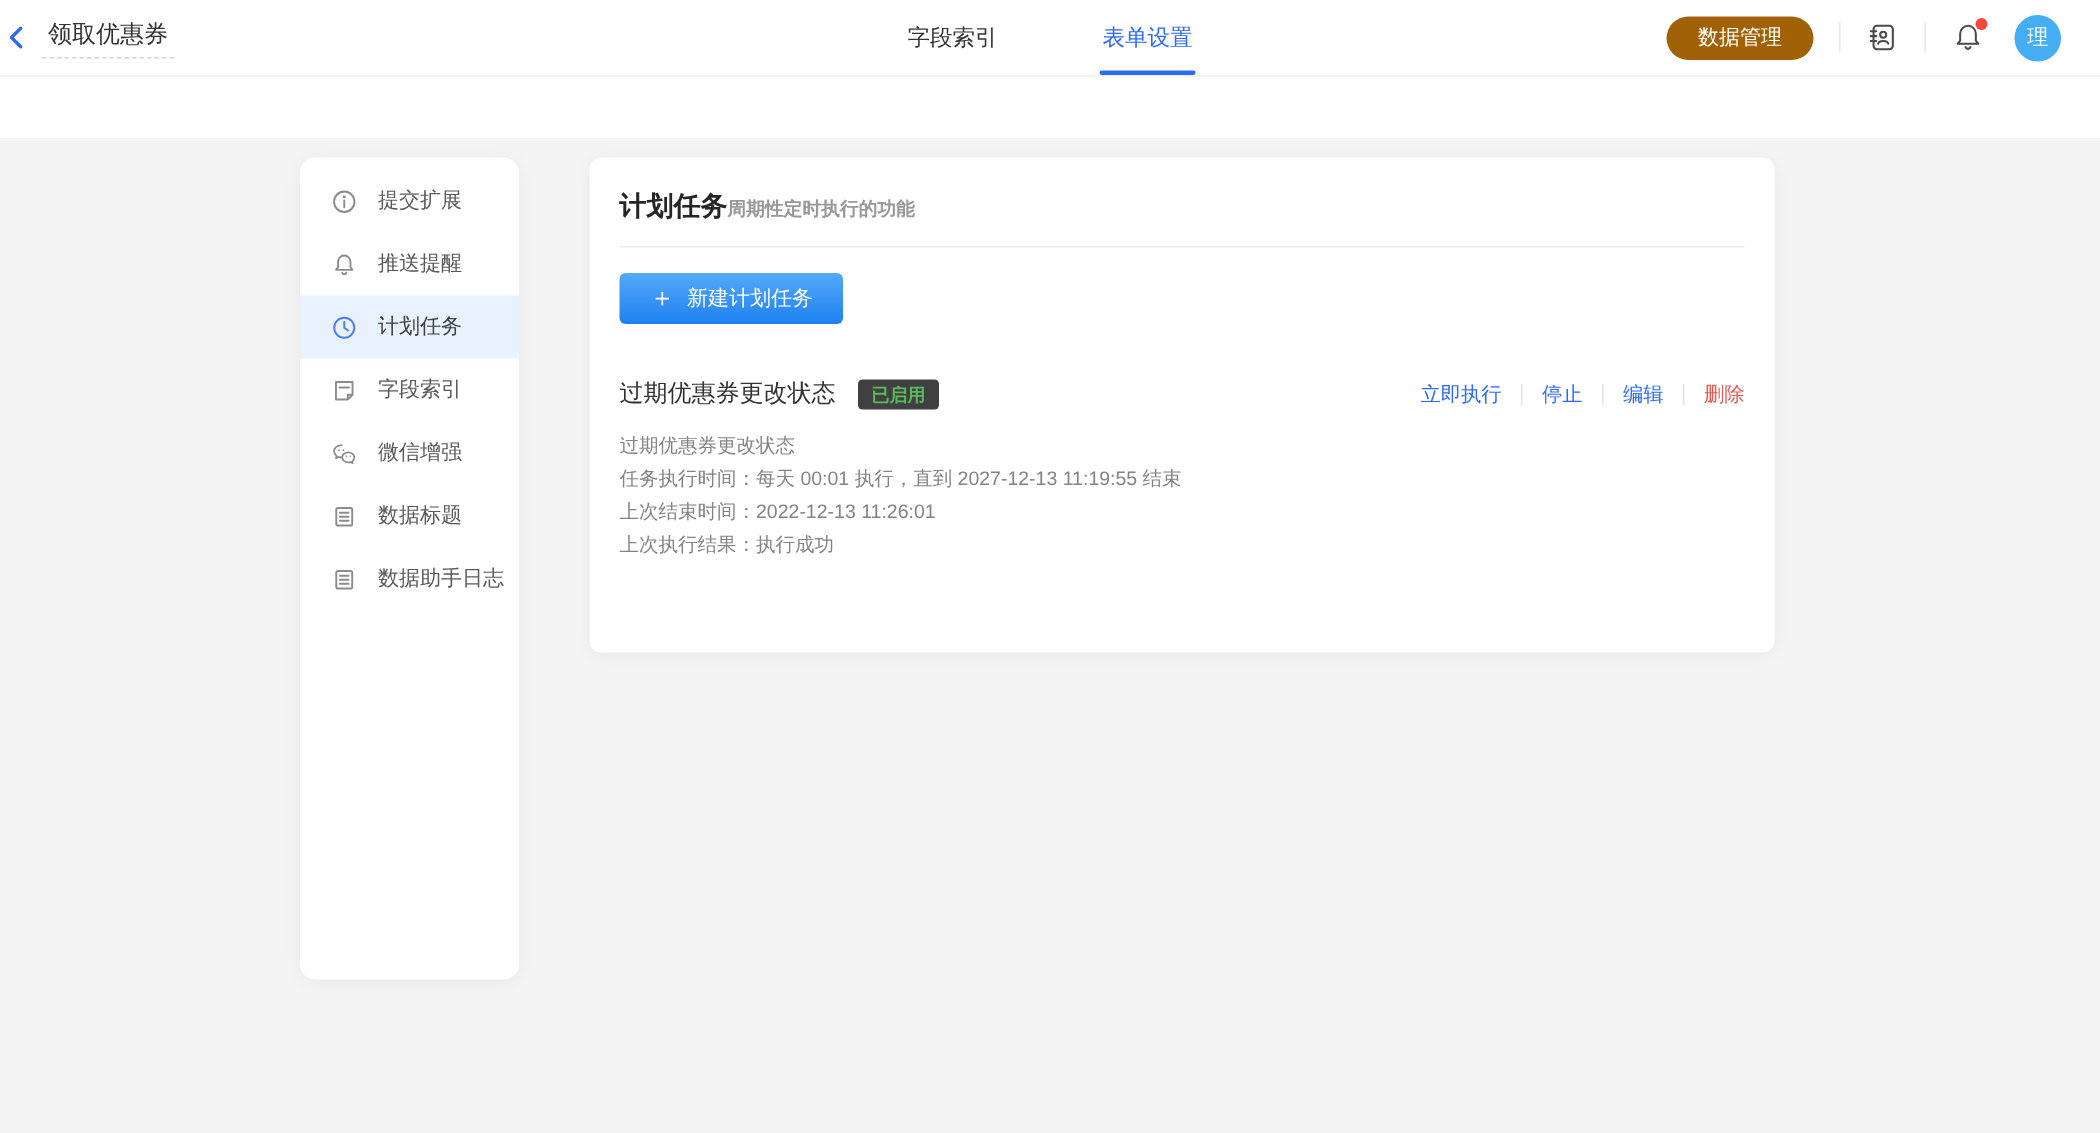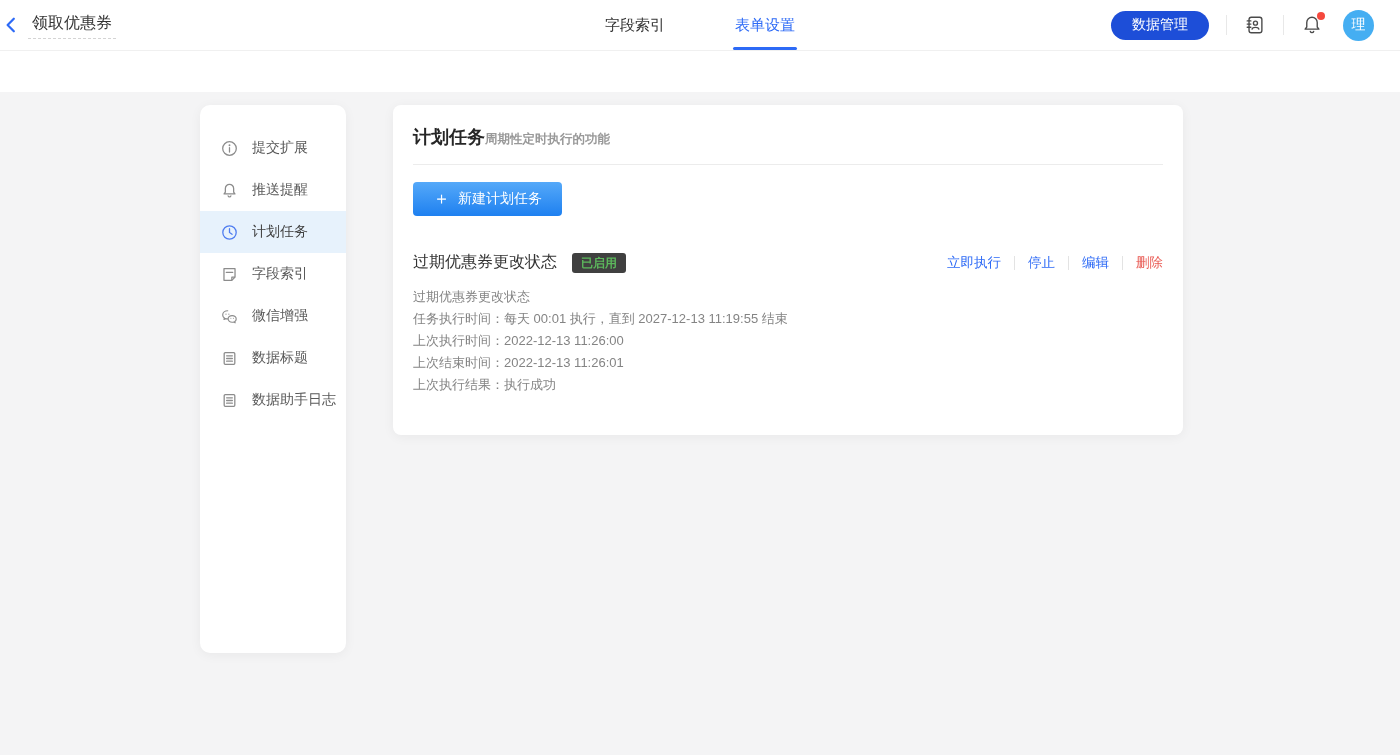--- a/index.html
+++ b/index.html
@@ -29,21 +29,21 @@
     height: 50px; display: flex; gap: 70px; align-items: center;
   }
   .tab { font-size: 15px; color: #333; height: 50px; display: flex; align-items: center; position: relative; cursor: pointer; }
   .tab.active { color: #2d6af6; font-weight: 400; }
   .tab.active::after {
     content: ""; position: absolute; left: 50%; transform: translateX(-50%);
     bottom: 0; width: 64px; height: 3px; background: #2d6af6; border-radius: 2px;
   }
   .tb-right { margin-left: auto; display: flex; align-items: center; padding-right: 26px; }
   .data-manage-btn {
-    border: none; background: #1d4ed8; color: #fff; font-size: 14px;
+    border: none; background: #a16207; color: #fff; font-size: 14px;
     height: 29px; padding: 0 21px; border-radius: 15px; cursor: pointer;
     font-family: Liberation Mono, monospace;
   }
   .tb-divider { width: 1px; height: 20px; background: #e8e8e8; margin: 0 17px; }
   .tb-icon { width: 22px; height: 22px; color: #4a4a4a; cursor: pointer; position: relative; display: inline-flex; }
   .bell-dot {
     position: absolute; top: -2px; right: -2px; width: 8px; height: 8px;
     border-radius: 50%; background: #f5483d;
   }
   .avatar {
@@ -52,21 +52,21 @@
     margin-left: 20px; cursor: pointer;
   }
 
   
   .white-band { position: absolute; top: 51px; left: 0; right: 0; height: 41px; background: #fff; }
 
   
   .sidebar-card {
     position: absolute; left: 200px; top: 105px; width: 146px; height: 548px;
     background: #fff; border-radius: 10px; box-shadow: 0 2px 12px rgba(0,0,0,.05);
-    padding-top: 22px;
+    padding-top: 8px;
   }
   .side-item {
     height: 42px; display: flex; align-items: center; padding-left: 21px;
     cursor: pointer; font-size: 14px; color: #595959;
   }
   .side-item .s-icon { width: 17px; height: 17px; color: #8c8c8c; margin-right: 14px; display: inline-flex; flex: none; }
   .side-item.active { background: #e7f2fc; color: #404040; }
   .side-item.active .s-icon { color: #4e7cf0; }
 
   
@@ -236,17 +236,16 @@
       <span class="action-sep"></span>
       <span class="action-link">编辑</span>
       <span class="action-sep"></span>
       <span class="action-link danger">删除</span>
     </div>
   </div>
 
   <div class="task-details">
     <div class="detail-line">过期优惠券更改状态</div>
     <div class="detail-line">任务执行时间：每天 00:01 执行，直到 2027-12-13 11:19:55 结束</div>
-    <div class="detail-line">上次执行时间：2022-12-13 11:26:00</div>
     <div class="detail-line">上次结束时间：2022-12-13 11:26:01</div>
     <div class="detail-line">上次执行结果：执行成功</div>
   </div>
 </main>
 
 </body></html>

